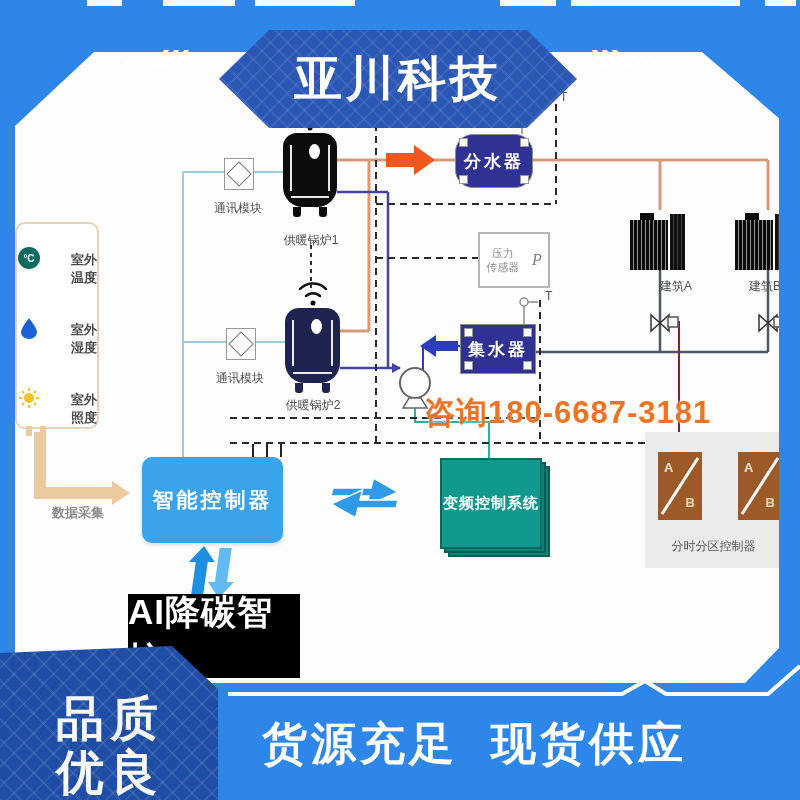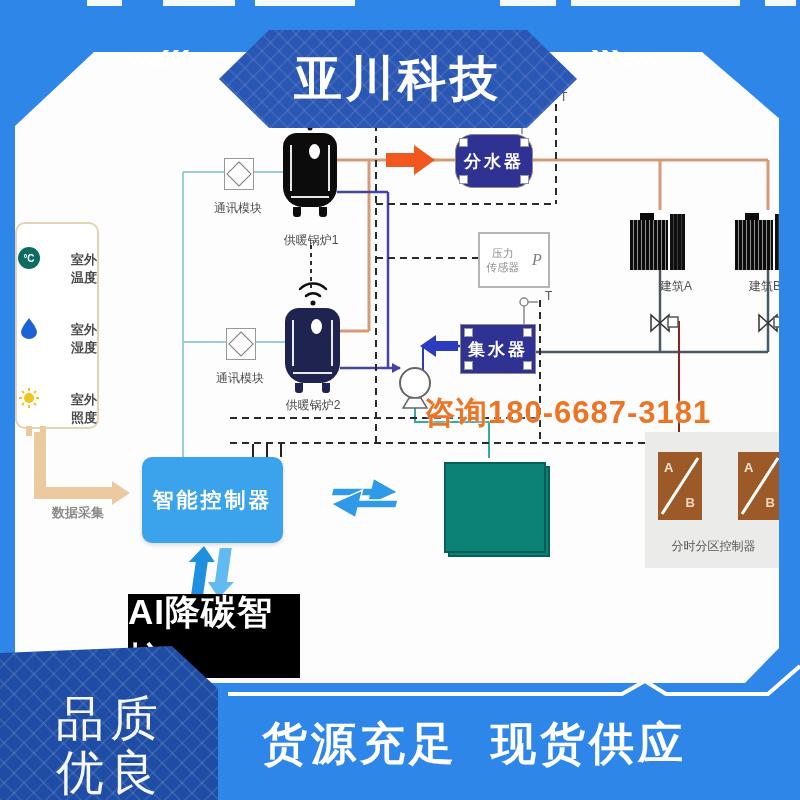--- a/index.html
+++ b/index.html
@@ -77,21 +77,21 @@
   .zone-b{position:absolute;right:7px;bottom:10px;color:#f0d9b8;font-size:13px;font-weight:bold;}
   .zone-lbl{position:absolute;left:645px;top:538px;width:137px;z-index:3;font-size:12px;color:#555;text-align:center;}
   .phone{position:absolute;left:424px;top:392px;z-index:7;font-size:31px;font-weight:bold;color:#ee7425;
     text-shadow:0 0 3px rgba(255,255,255,.9);letter-spacing:1px;}
   
   .quality{position:absolute;left:0;top:0;width:800px;height:800px;z-index:9;background:#1f4da5;
     background-image:repeating-linear-gradient(45deg,rgba(255,255,255,.09) 0 2px,transparent 2px 14px),
                      repeating-linear-gradient(-45deg,rgba(255,255,255,.09) 0 2px,transparent 2px 14px);
     clip-path:polygon(0 653px,172px 646px,218px 689px,218px 800px,0 800px);}
   .quality-text{position:absolute;left:10px;top:692px;width:200px;z-index:10;color:#f5f7fb;
-    font-size:48px;font-weight:normal;line-height:1.12;text-align:center;letter-spacing:6px;}
+    font-size:48px;font-weight:bold;line-height:1.12;text-align:center;letter-spacing:6px;}
   .supply{position:absolute;left:262px;top:714px;z-index:9;color:#fff;font-size:45px;font-weight:bold;
     letter-spacing:4px;white-space:pre;}
 </style>
 </head>
 <body>
 
 <div class="stage">
 
   <div class="top-dash" style="left:87px;width:35px;"></div>
   <div class="top-dash" style="left:163px;width:72px;"></div>
@@ -338,20 +338,23 @@
 
   <svg class="comp" style="left:318px;top:468px;" width="92" height="62">
     <g transform="skewX(-14) translate(14,0)" stroke="#fff" stroke-width="1.5">
       <polygon points="6,20 44,20 44,10 72,24 44,38 44,28 6,28" fill="#2f9ae8"></polygon>
       <polygon points="74,32 36,32 36,22 8,36 36,50 36,40 74,40" fill="#2f9ae8"></polygon>
     </g>
   </svg>
 
   <div class="vfd-sh" style="left:448px;top:466px;width:98px;height:87px;"></div>
   <div class="vfd-sh" style="left:444px;top:462px;width:98px;height:87px;"></div>
+  <div class="vfd">
+    <span>变频控制系统</span>
+  </div>
 
   <div class="zone-panel"></div>
   <div class="zone-box" style="left:658px;top:452px;">
     <svg width="44" height="68">
         <line x1="4" y1="62" x2="40" y2="6" stroke="#fff" stroke-width="3"></line>
       </svg>
     <span class="zone-a">A</span>
     <span class="zone-b">B</span>
   </div>
   <div class="zone-box" style="left:738px;top:452px;">

